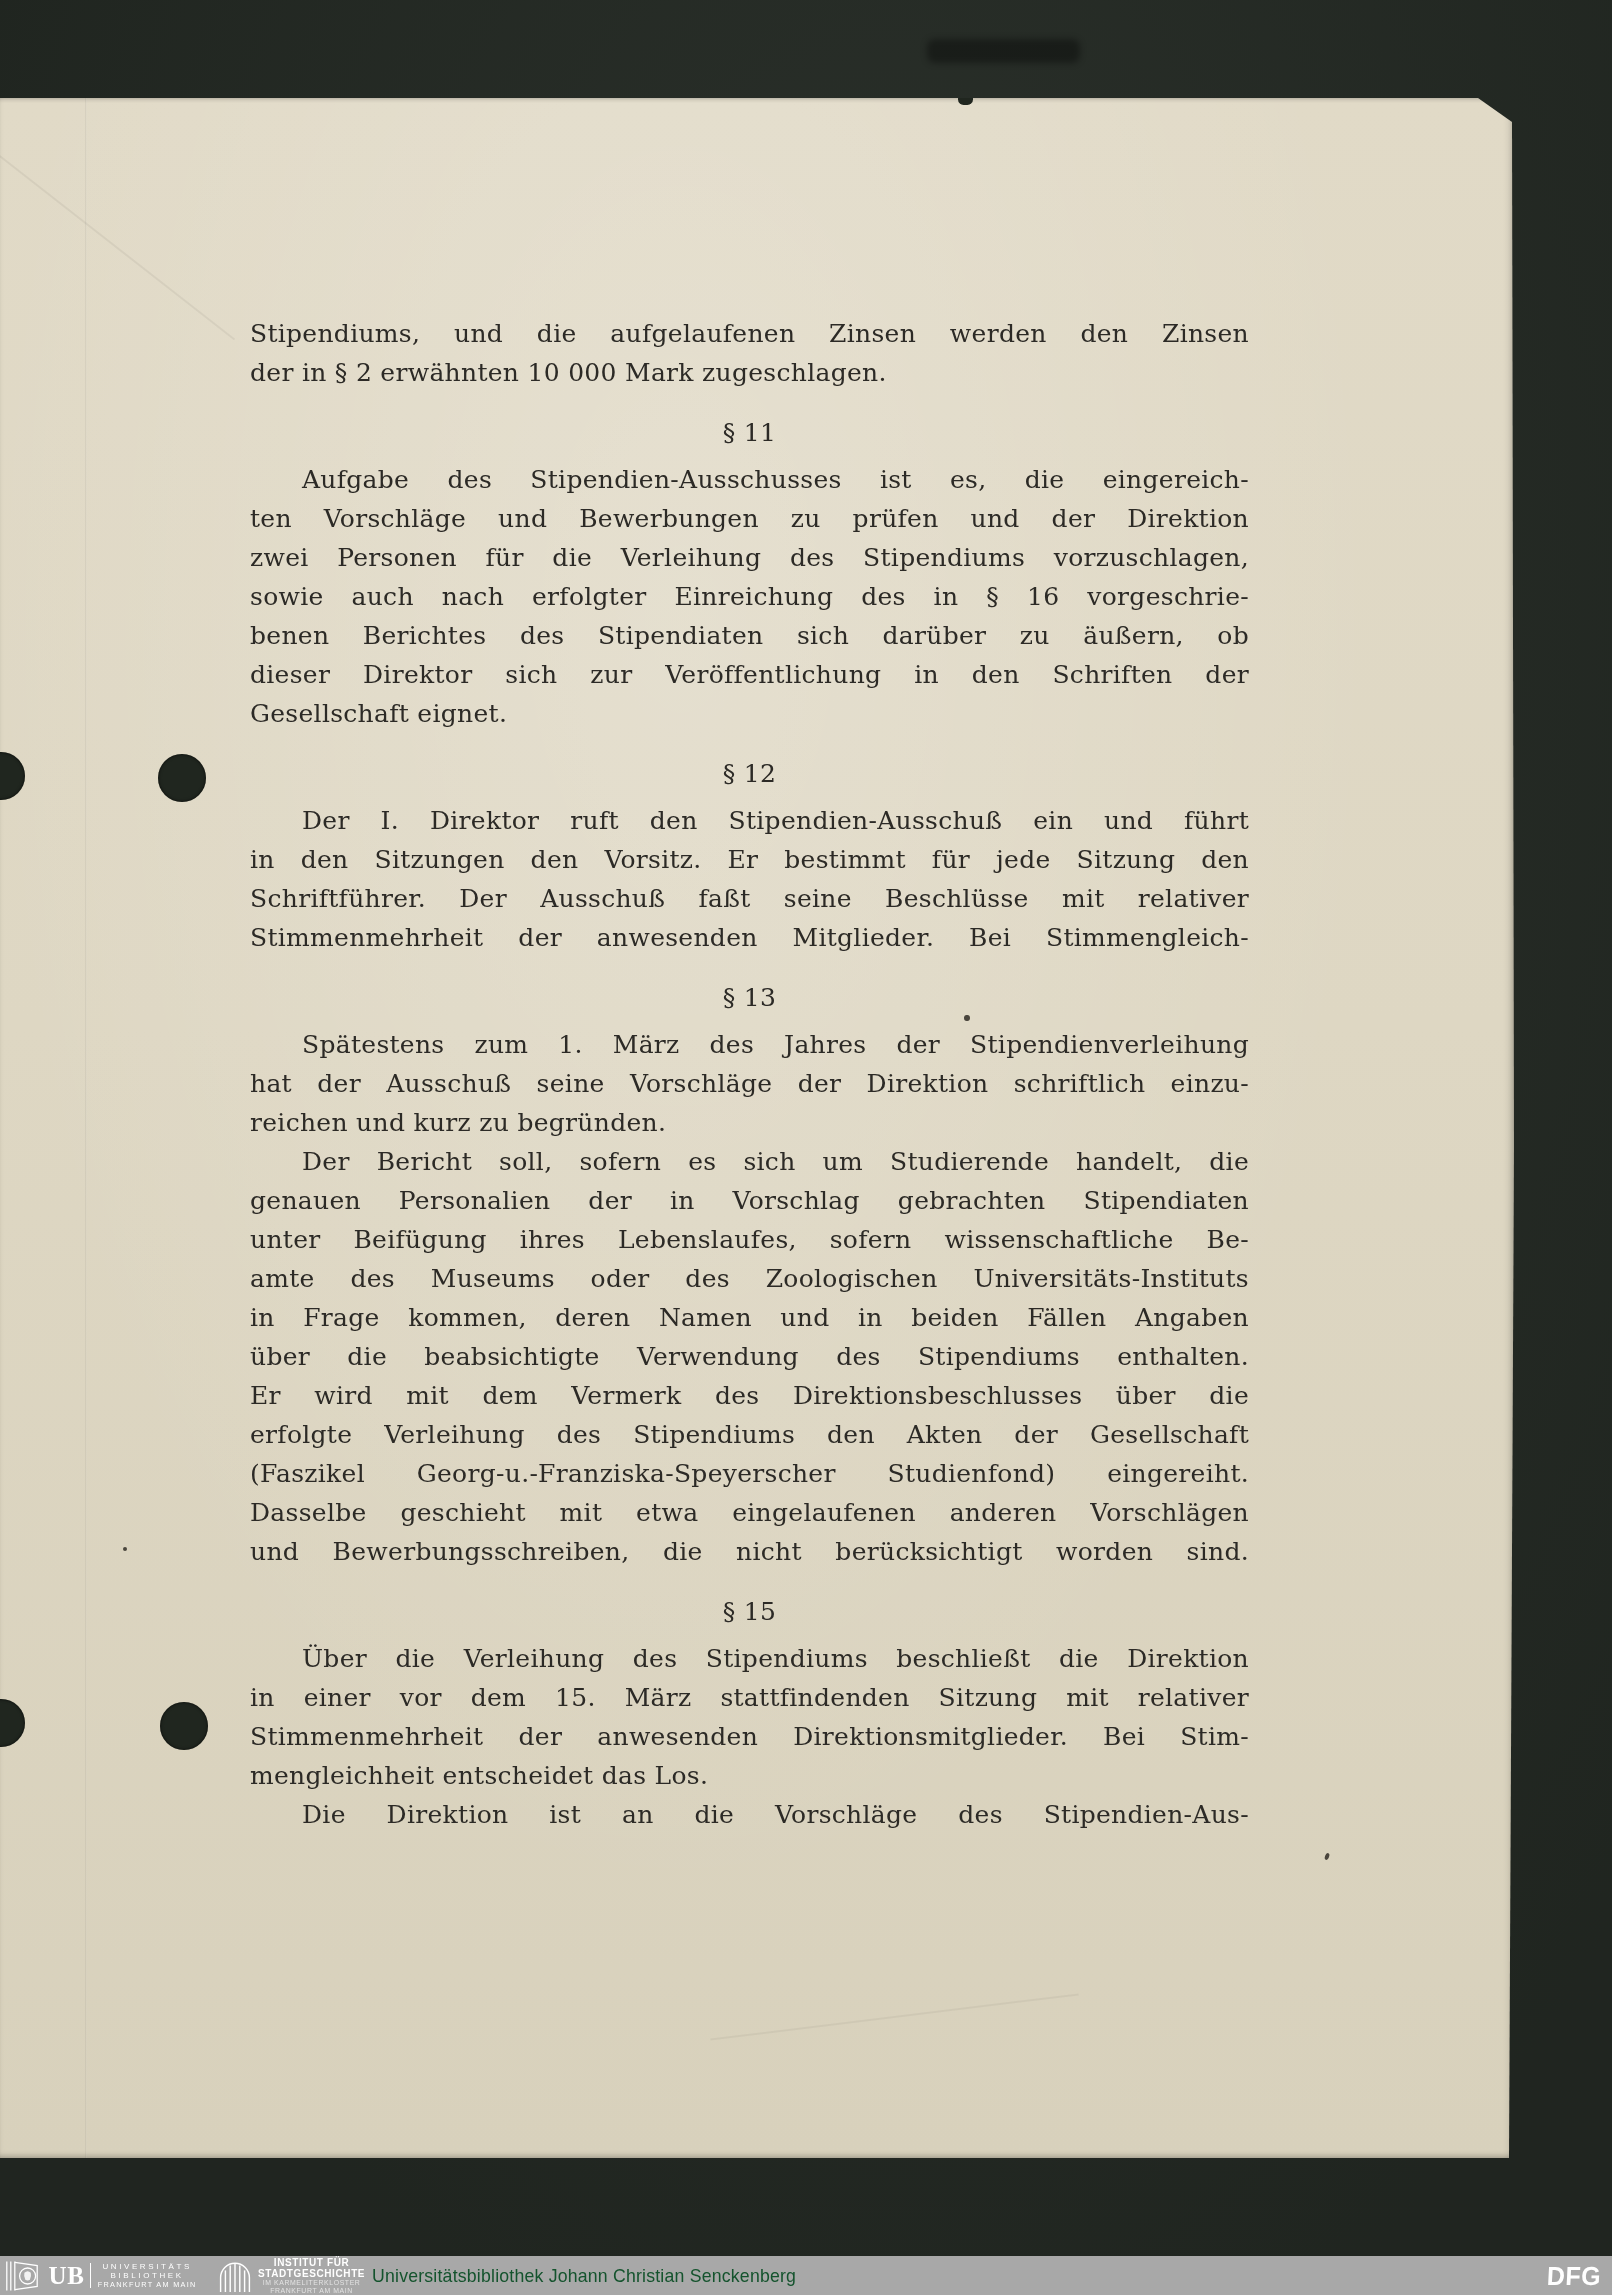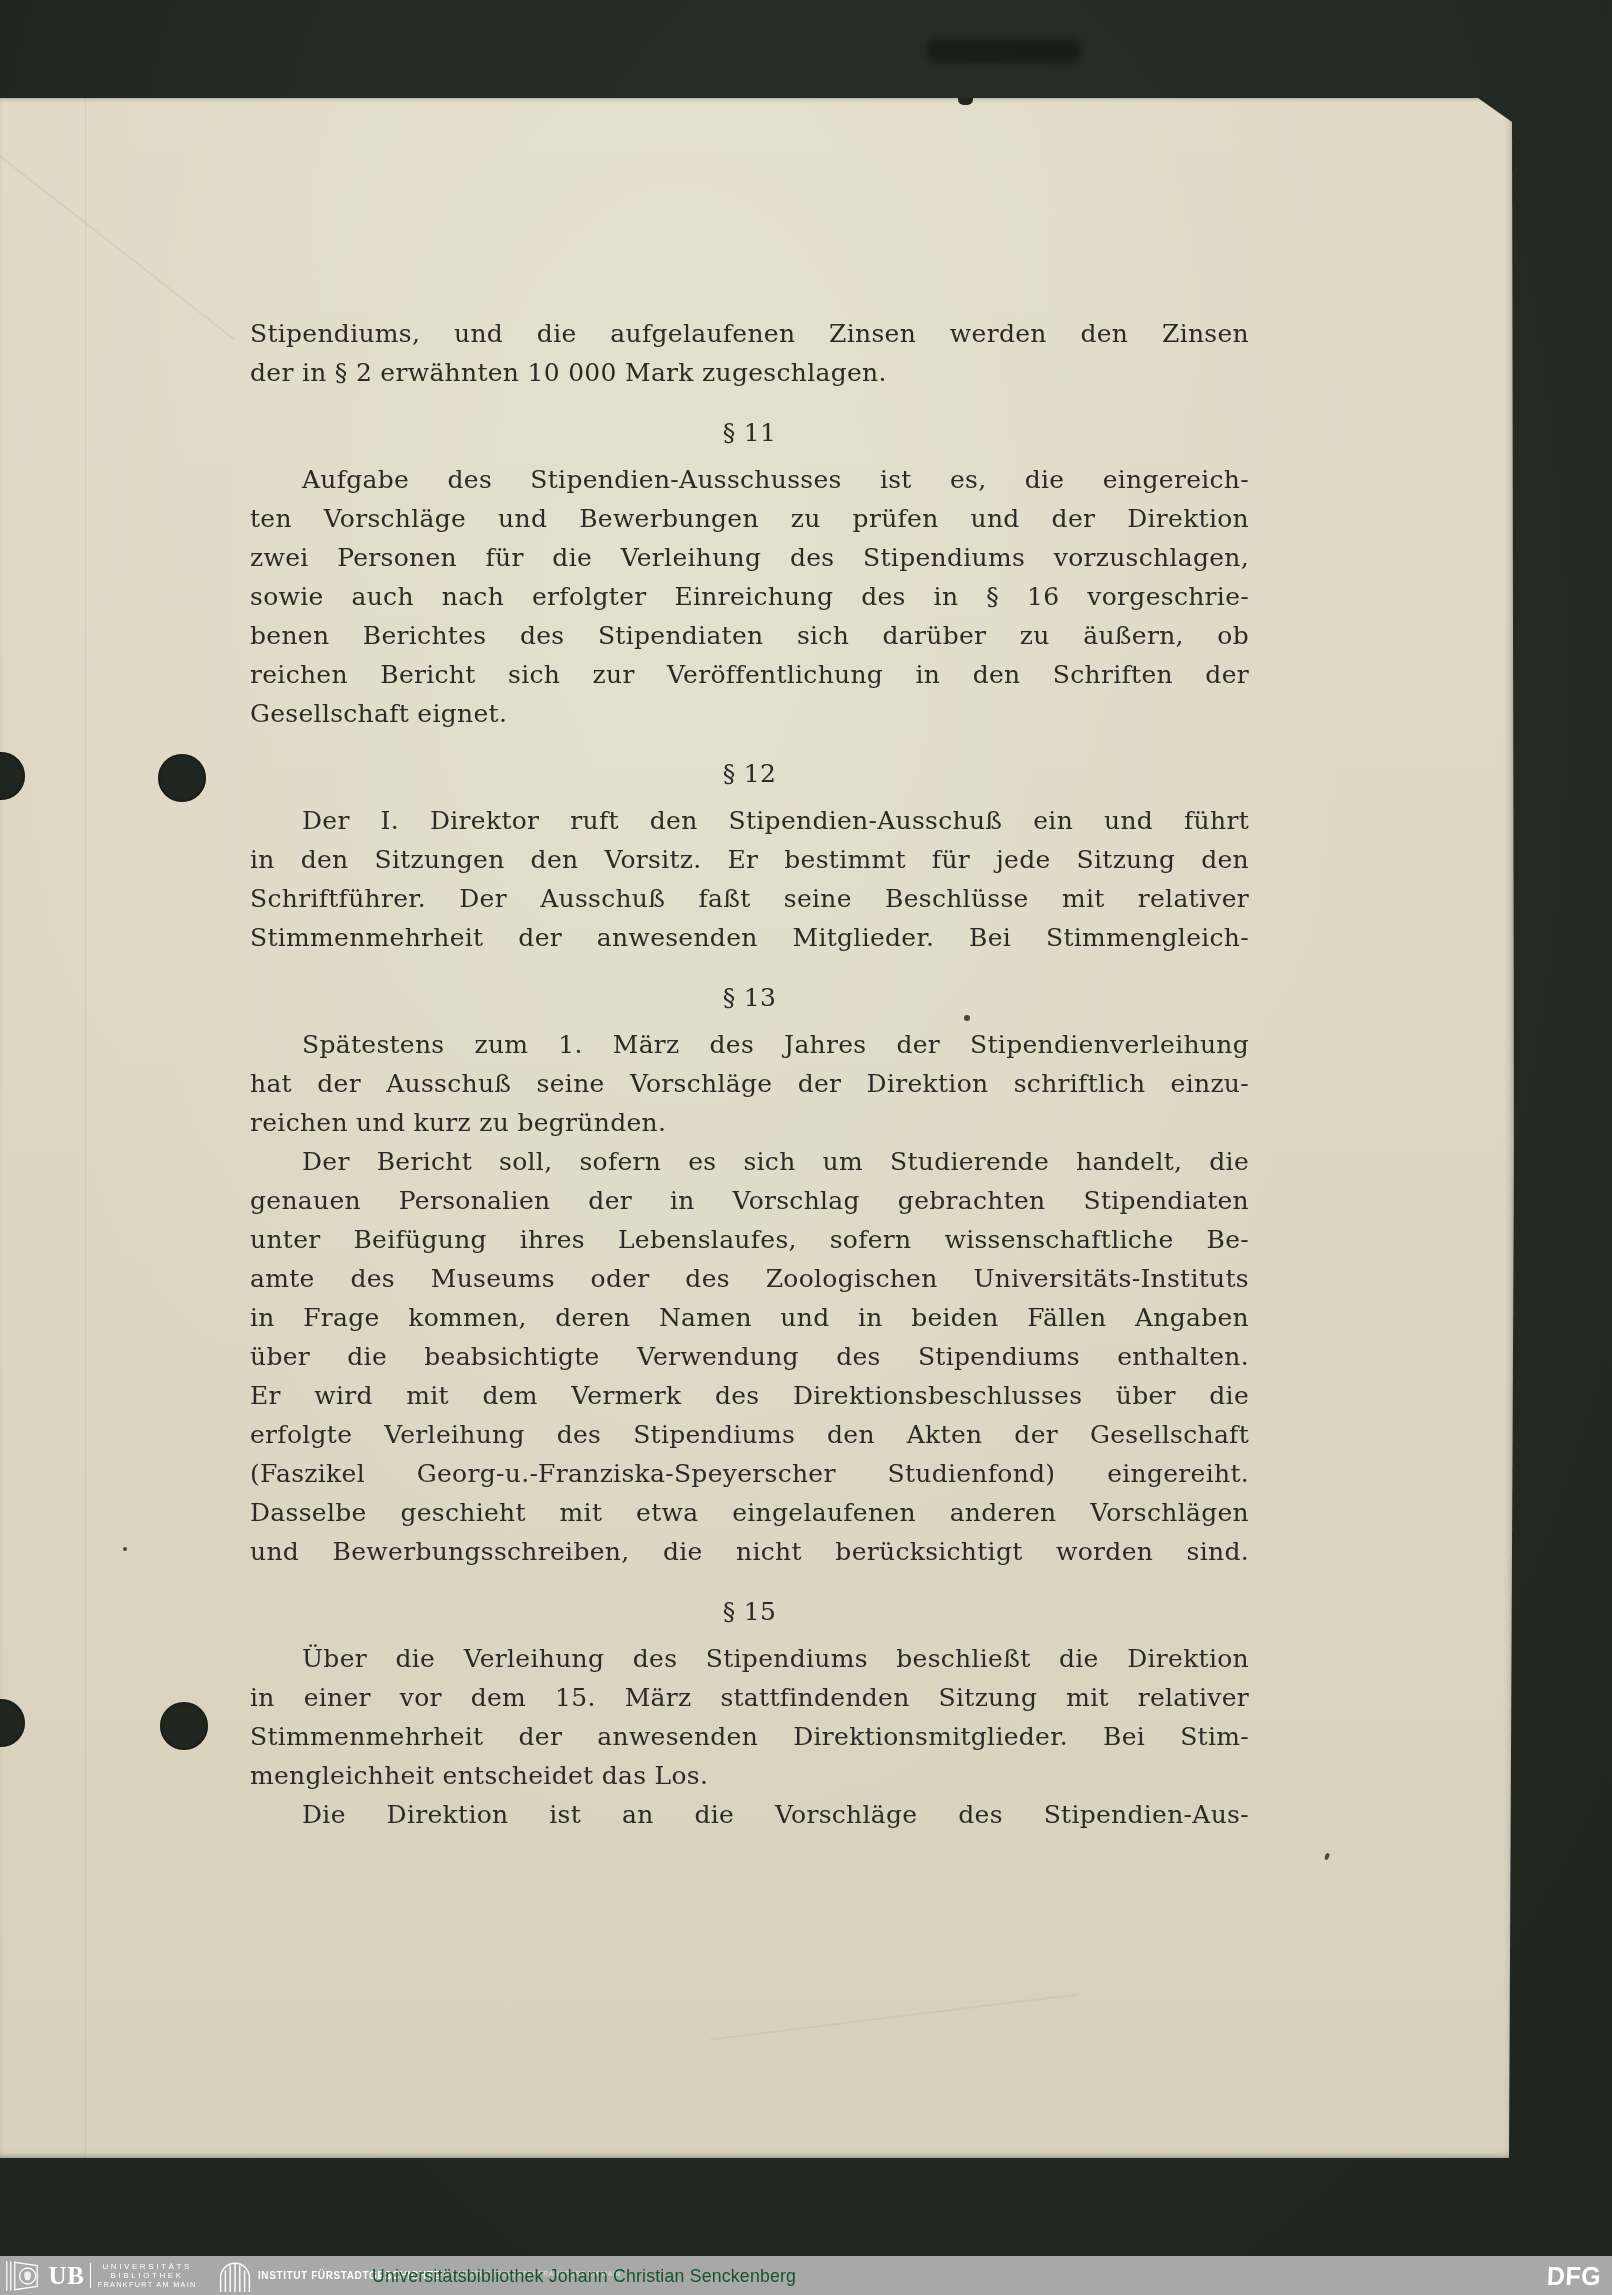--- a/index.html
+++ b/index.html
@@ -88,21 +88,21 @@
   .ub-abbr{
     color:#fff;font-family:"Liberation Serif","DejaVu Serif",serif;
     font-weight:bold;font-size:25px;line-height:25px;letter-spacing:0.8px;
     padding-right:5.6px;border-right:1.6px solid #fff;margin-right:6.4px;
   }
   .ub-text{display:flex;flex-direction:column;justify-content:center;color:#fff;}
   .ub-text span{font-size:8px;line-height:9.3px;letter-spacing:2.6px;white-space:nowrap;}
   .ub-text span:last-child{letter-spacing:1.3px;font-size:7.3px;}
   .isg-logo{display:flex;align-items:center;margin-left:21px;height:35px;}
   .isg-arch{width:34px;height:32px;margin-right:6.4px;}
-  .isg-text{display:flex;justify-content:center;color:#fff;}
+  .isg-text{display:flex;flex-direction:column;justify-content:center;color:#fff;}
   .isg-text .b{font-size:10px;line-height:11px;font-weight:bold;letter-spacing:0.6px;white-space:nowrap;}
   .isg-text .l{font-size:6.9px;line-height:8px;color:#e3e3e3;letter-spacing:0.6px;white-space:nowrap;}
   .footer-title{
     position:absolute;left:372px;top:50%;transform:translateY(-50%);
     color:#14532d;font-size:17.7px;letter-spacing:0.2px;white-space:nowrap;
   }
   .dfg-logo{
     position:absolute;right:11.3px;top:50%;transform:translateY(-50%);
     color:#fff;font-weight:800;font-size:25px;letter-spacing:0.4px;
     font-family:"Liberation Sans","DejaVu Sans",sans-serif;
@@ -137,21 +137,21 @@
           <div class="doc-line just">Stipendiums, und die aufgelaufenen Zinsen werden den Zinsen</div>
           <div class="doc-line">der in § 2 erwähnten 10 000 Mark zugeschlagen.</div>
         </div>
         <div class="doc-heading">§ 11</div>
         <div class="doc-paragraph">
           <div class="doc-line indent just">Aufgabe des Stipendien-Ausschusses ist es, die eingereich-</div>
           <div class="doc-line just">ten Vorschläge und Bewerbungen zu prüfen und der Direktion</div>
           <div class="doc-line just">zwei Personen für die Verleihung des Stipendiums vorzuschlagen,</div>
           <div class="doc-line just">sowie auch nach erfolgter Einreichung des in § 16 vorgeschrie-</div>
           <div class="doc-line just">benen Berichtes des Stipendiaten sich darüber zu äußern, ob</div>
-          <div class="doc-line just">reichen Bericht sich zur Veröffentlichung in den Schriften der</div>
+          <div class="doc-line just">dieser Direktor sich zur Veröffentlichung in den Schriften der</div>
           <div class="doc-line">Gesellschaft eignet.</div>
         </div>
         <div class="doc-heading">§ 12</div>
         <div class="doc-paragraph">
           <div class="doc-line indent just">Der I. Direktor ruft den Stipendien-Ausschuß ein und führt</div>
           <div class="doc-line just">in den Sitzungen den Vorsitz. Er bestimmt für jede Sitzung den</div>
           <div class="doc-line just">Schriftführer. Der Ausschuß faßt seine Beschlüsse mit relativer</div>
           <div class="doc-line just">Stimmenmehrheit der anwesenden Mitglieder. Bei Stimmengleich-</div>
         </div>
         <div class="doc-heading">§ 13</div>

